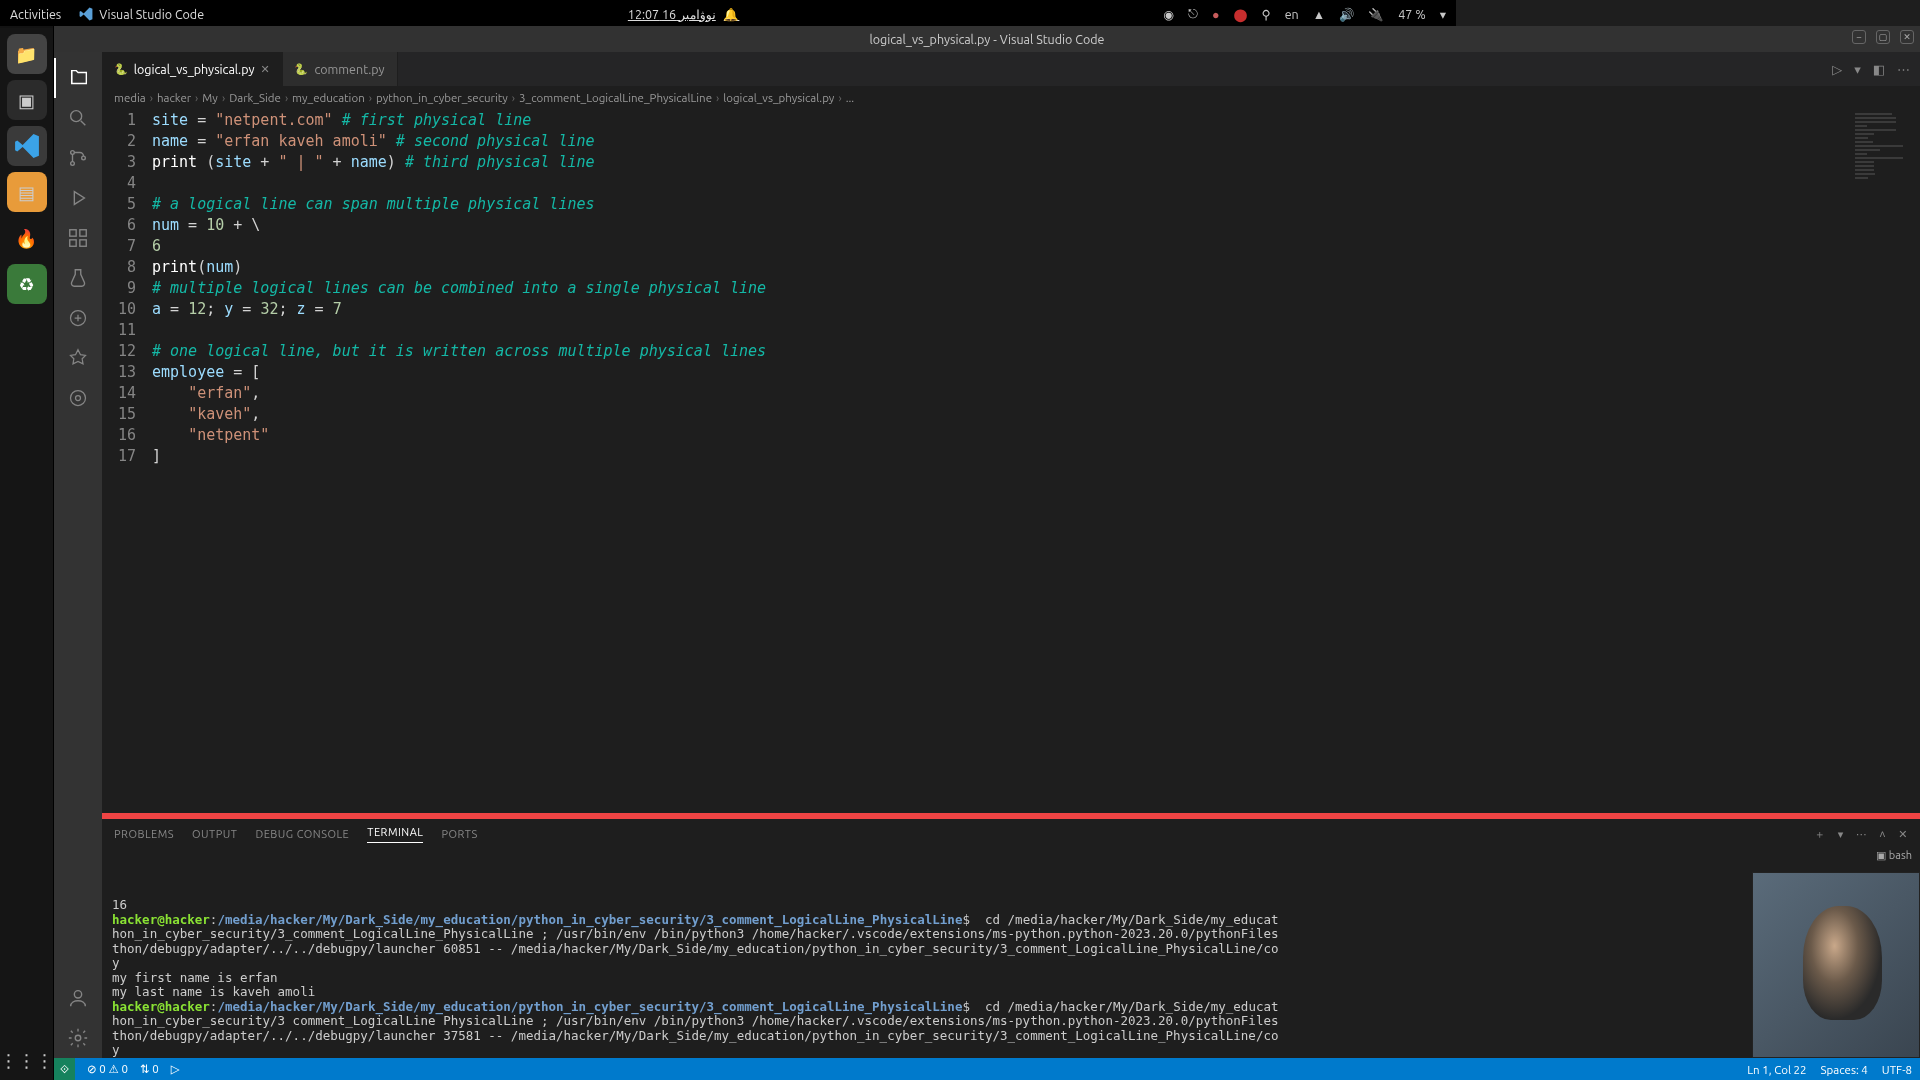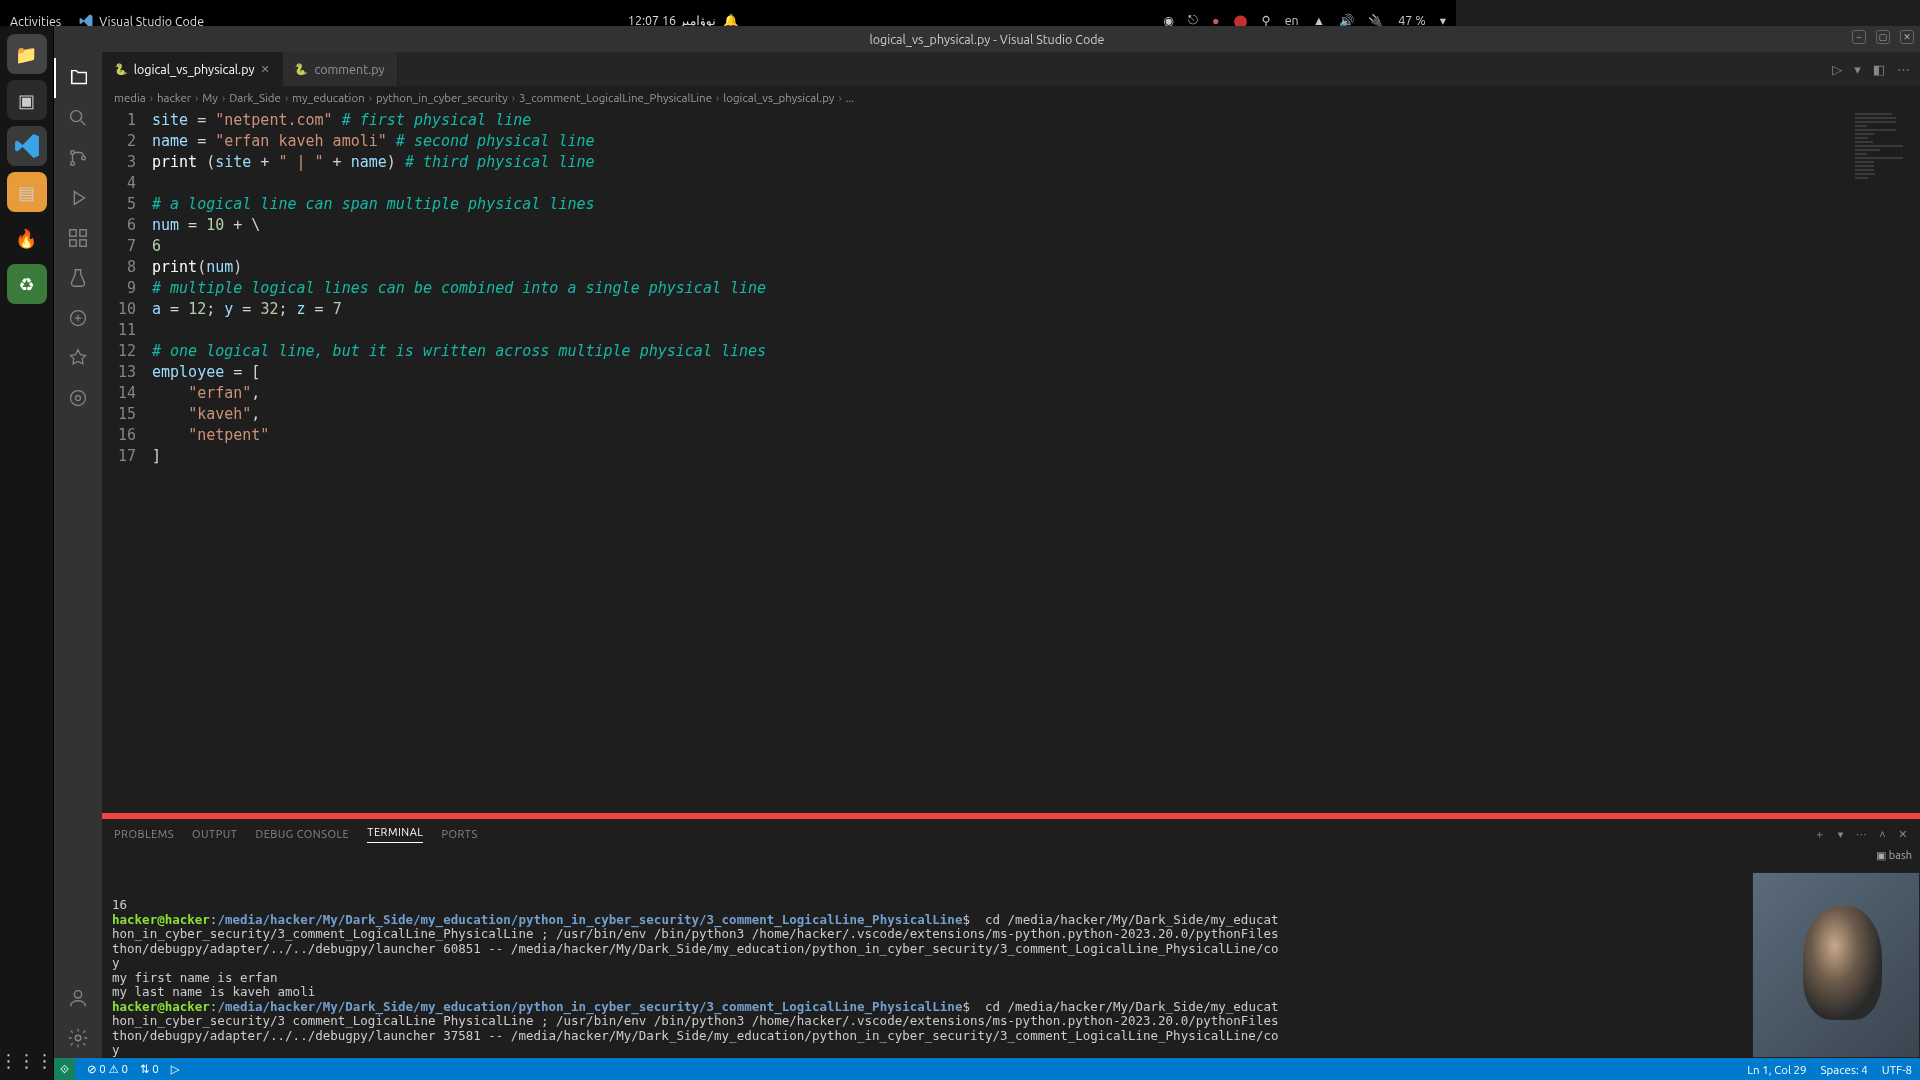--- a/index.html
+++ b/index.html
@@ -10,21 +10,21 @@
   width: 1456px;
   height: 816px;
   overflow: hidden;
   font-size: 13px;
 }
 
 .gnome-bar {
   height: 28px;
   background: #000;
   display: flex;
-  align-items: flex-end;
+  align-items: center;
   padding: 0 10px;
   color: #ddd;
   font-size: 12.5px;
 }
 .gnome-left { display: flex; gap: 18px; align-items: center; }
 .gnome-center { flex: 1; text-align: center; display:flex; justify-content:center; gap:8px; align-items:center;text-decoration:underline;}
 .gnome-right { display: flex; gap: 14px; align-items: center; }
 .gnome-right span { opacity: .9; }
 .appicon { display:inline-flex; gap:6px; align-items:center; }
 
@@ -459,18 +459,18 @@
   </div>
 
   <div class="statusbar">
     <div class="left">
       <span class="remote">⟐</span>
       <span>⊘ <span>0</span> ⚠ <span>0</span></span>
       <span>⇅ <span>0</span></span>
       <span>▷</span>
     </div>
     <div class="right">
-      <span>Ln 1, Col 29</span>
+      <span>Ln 1, Col 22</span>
       <span>Spaces: 4</span>
       <span>UTF-8</span>
     </div>
   </div>
 </div>
 
 </body></html>

